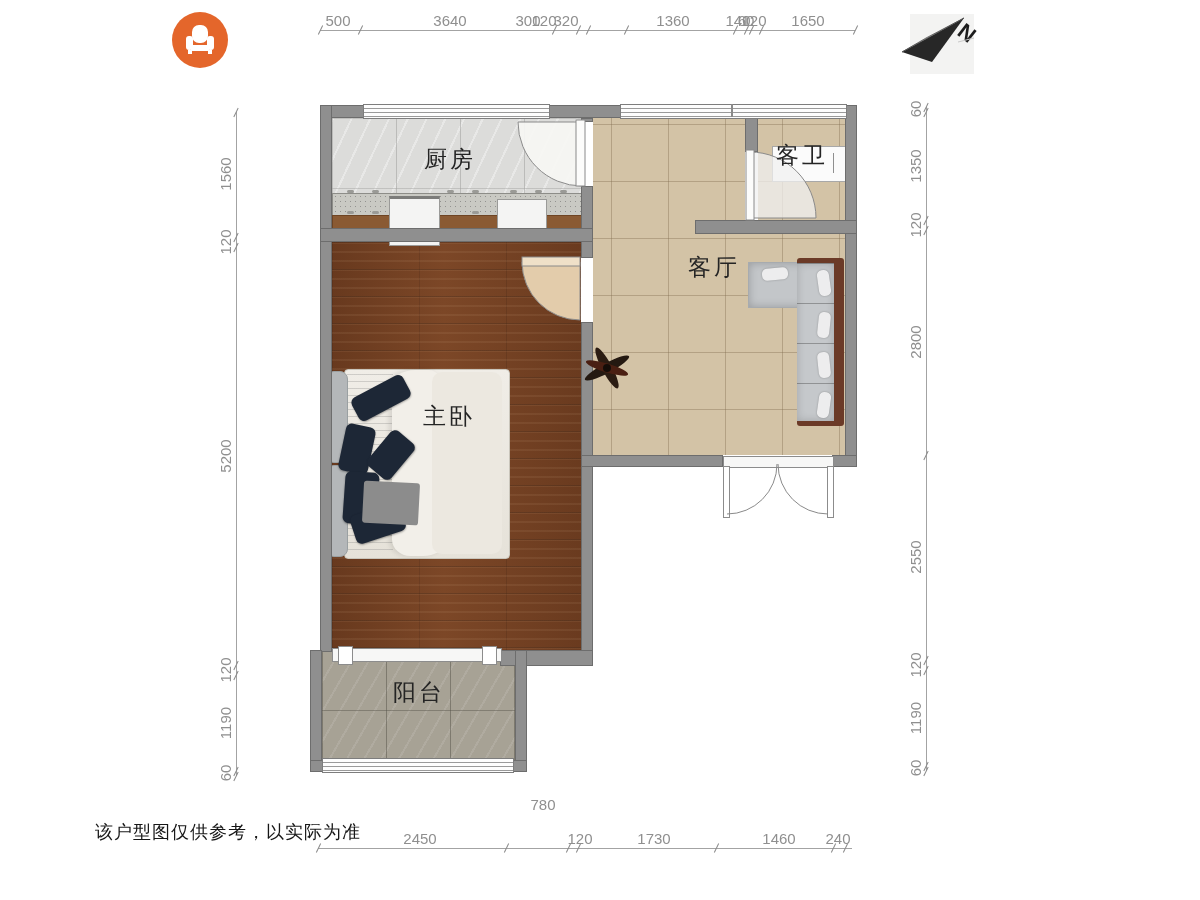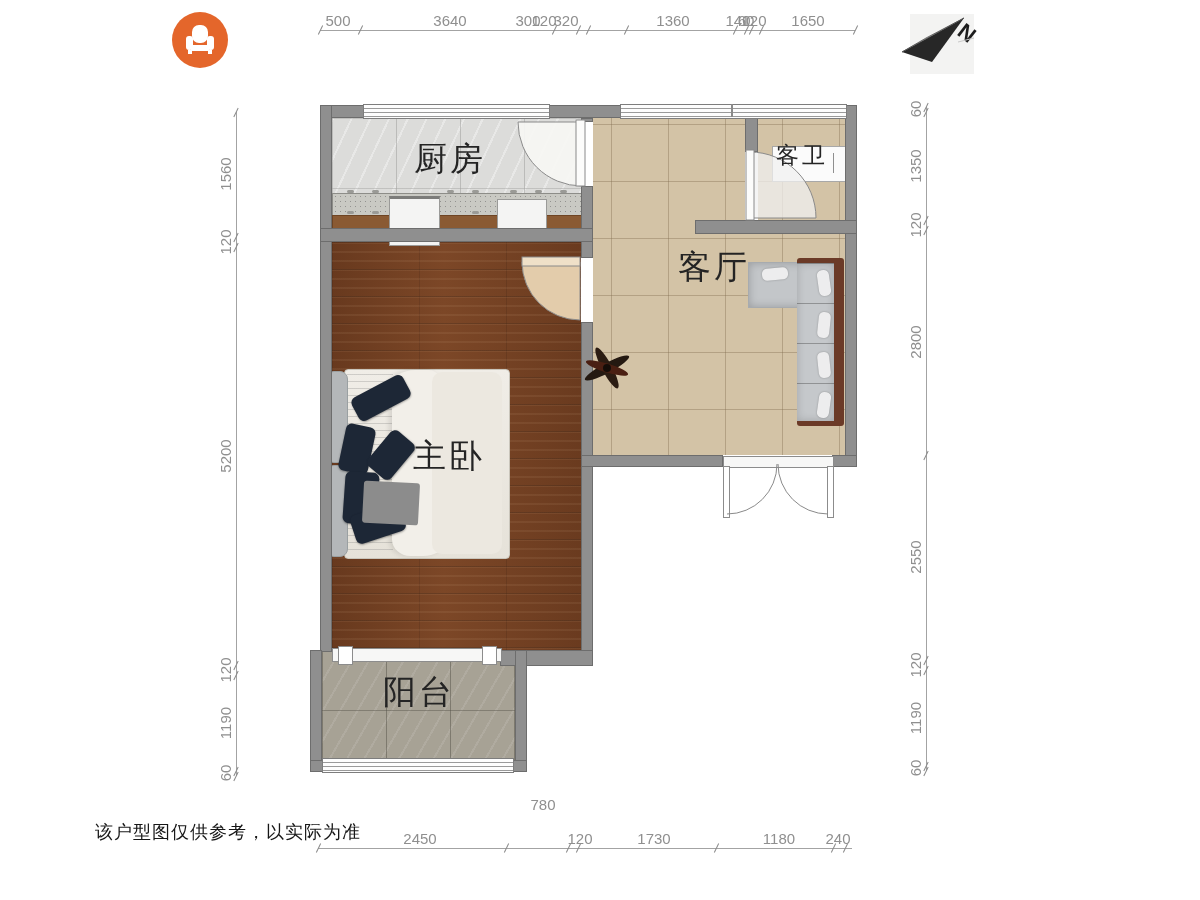--- a/index.html
+++ b/index.html
@@ -56,21 +56,21 @@
   .blanket{position:absolute;background:#8c8c8c;border-radius:3px;}
   .sofa-frame{position:absolute;background:#6b3a27;border-radius:3px;}
   .sofa-cushions{position:absolute;background:#c5c8cb;
     background-image:repeating-linear-gradient(180deg, rgba(80,80,80,.45) 0 1px, transparent 1px 40px);
     box-shadow:inset 0 0 8px rgba(0,0,0,.18);}
   .sofa-chaise{position:absolute;background:#c3c6c9;box-shadow:inset 0 0 8px rgba(0,0,0,.22);border:1px solid #a7abaf;}
   .sofa-pillow{position:absolute;background:#ededee;border-radius:5px;box-shadow:0 0 2px rgba(0,0,0,.3);}
   .vanity{position:absolute;background:#fbfbfb;border:1px solid #a8a8a8;}
   
   .room-label{position:absolute;transform:translate(-50%,-50%);color:#242424;
-    font-size:33px;letter-spacing:3px;font-weight:500;white-space:nowrap;}
+    font-size:23px;letter-spacing:3px;font-weight:500;white-space:nowrap;}
   .disclaimer{position:absolute;color:#161616;font-size:18px;letter-spacing:1px;}
   
   .dim-line-h{position:absolute;height:1px;background:#a3a3a3;}
   .dim-line-v{position:absolute;width:1px;background:#a3a3a3;}
   .dim-tick-h{position:absolute;width:1px;height:10px;background:#8a8a8a;transform:rotate(26deg);}
   .dim-tick-v{position:absolute;width:10px;height:1px;background:#8a8a8a;transform:rotate(-64deg);}
   .dim-label-h{position:absolute;transform:translateX(-50%);color:#8f8f8f;font-size:15px;line-height:1;white-space:nowrap;}
   .dim-label-v{position:absolute;transform:translate(-50%,-50%) rotate(-90deg);color:#8f8f8f;font-size:15px;line-height:1;white-space:nowrap;}
   .logo-circle{position:absolute;width:56px;height:56px;border-radius:50%;display:flex;align-items:center;justify-content:center;}
   .compass-box{position:absolute;}
@@ -205,21 +205,21 @@
       <ellipse cx="607" cy="368" rx="25" ry="5" fill="#241911" transform="rotate(-28 607 368)"></ellipse>
       <ellipse cx="607" cy="368" rx="23" ry="5" fill="#2b1c12" transform="rotate(62 607 368)"></ellipse>
       <ellipse cx="607" cy="368" rx="22" ry="4.5" fill="#4a1f12" transform="rotate(17 607 368)"></ellipse>
       <circle cx="607" cy="368" r="4" fill="#150d08"></circle>
     </g>
   </svg>
 
   <div class="room-label" style="left:450px;top:159px;">厨房</div>
   <div class="room-label" style="left:802px;top:155px;font-size:23px;">客卫</div>
   <div class="room-label" style="left:714px;top:267px;">客厅</div>
-  <div class="room-label" style="left:449px;top:456px;">主卧</div>
+  <div class="room-label" style="left:449px;top:416px;">主卧</div>
   <div class="room-label" style="left:419px;top:692px;">阳台</div>
 
   <div class="disclaimer" style="left:95px;top:820px;">该户型图仅供参考，以实际为准</div>
 
 <div class="dim-line-h" style="left: 320px; top: 30px; width: 535px;"></div>
     <div class="dim-tick-h" style="left: 320px; top: 25px;"></div>
     <div class="dim-tick-h" style="left: 360px; top: 25px;"></div>
     <div class="dim-tick-h" style="left: 554px; top: 25px;"></div>
     <div class="dim-tick-h" style="left: 578px; top: 25px;"></div>
     <div class="dim-tick-h" style="left: 588px; top: 25px;"></div>
@@ -244,21 +244,21 @@
     <div class="dim-tick-h" style="left: 506px; top: 843px;"></div>
     <div class="dim-tick-h" style="left: 568px; top: 843px;"></div>
     <div class="dim-tick-h" style="left: 578px; top: 843px;"></div>
     <div class="dim-tick-h" style="left: 716px; top: 843px;"></div>
     <div class="dim-tick-h" style="left: 833px; top: 843px;"></div>
     <div class="dim-tick-h" style="left: 845px; top: 843px;"></div>
     <span class="dim-label-h" style="left: 420px; top: 831px;">2450</span>
     <span class="dim-label-h" style="left: 543px; top: 797px;">780</span>
     <span class="dim-label-h" style="left: 580px; top: 831px;">120</span>
     <span class="dim-label-h" style="left: 654px; top: 831px;">1730</span>
-    <span class="dim-label-h" style="left: 779px; top: 831px;">1180</span>
+    <span class="dim-label-h" style="left: 779px; top: 831px;">1460</span>
     <span class="dim-label-h" style="left: 838px; top: 831px;">240</span>
     <div class="dim-line-v" style="left: 236px; top: 112px; height: 664px;"></div>
     <div class="dim-tick-v" style="left: 231px; top: 112px;"></div>
     <div class="dim-tick-v" style="left: 231px; top: 237px;"></div>
     <div class="dim-tick-v" style="left: 231px; top: 247px;"></div>
     <div class="dim-tick-v" style="left: 231px; top: 665px;"></div>
     <div class="dim-tick-v" style="left: 231px; top: 675px;"></div>
     <div class="dim-tick-v" style="left: 231px; top: 771px;"></div>
     <div class="dim-tick-v" style="left: 231px; top: 776px;"></div>
     <span class="dim-label-v" style="left: 225px; top: 174px;">1560</span>

